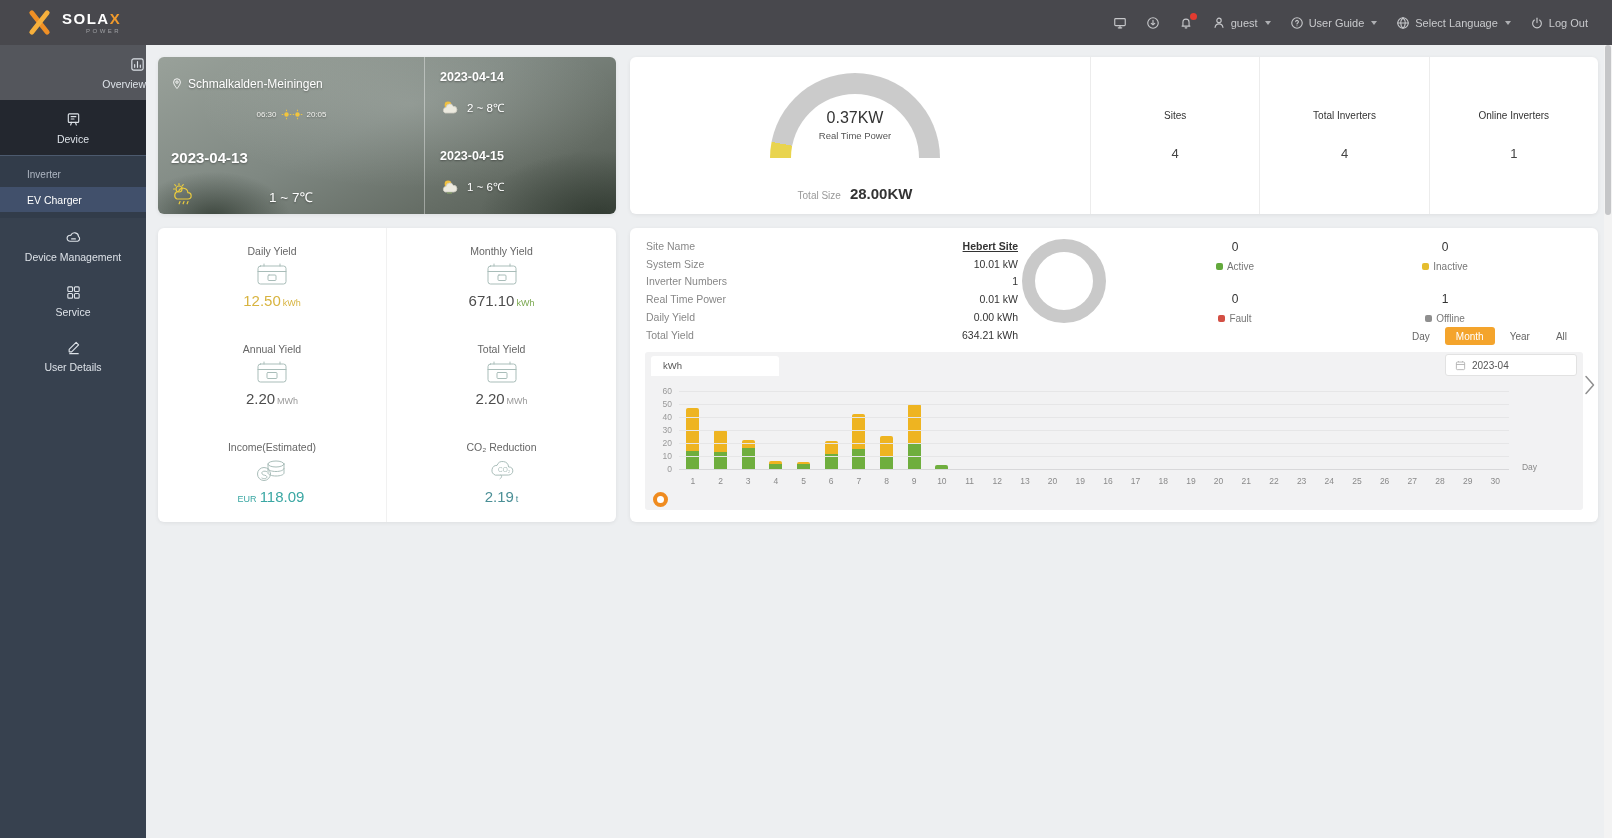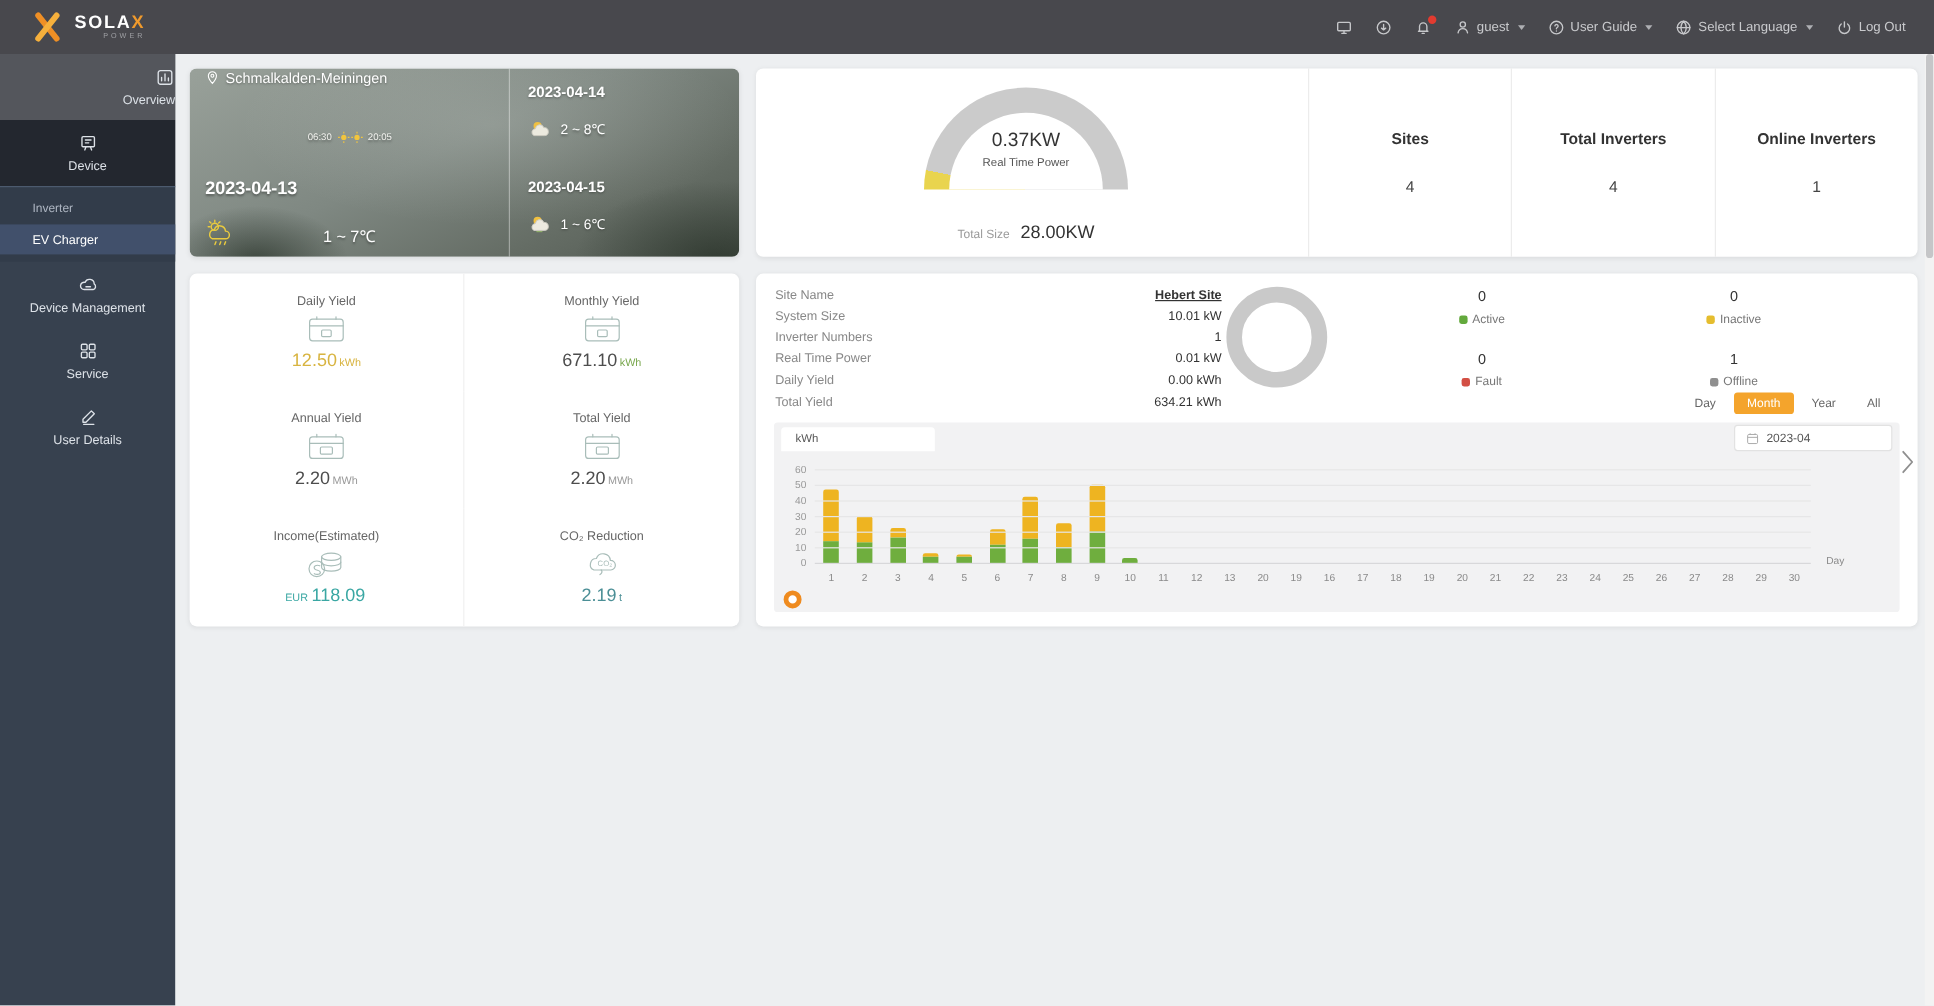--- a/index.html
+++ b/index.html
@@ -46,21 +46,21 @@
   #weather-card {
     left:158px; top:57px; width:458px; height:157px; color:#fff; overflow:hidden;
     background:
       radial-gradient(110px 65px at 12% 102%, rgba(25,35,25,.62), transparent 70%),
       radial-gradient(170px 95px at 96% 102%, rgba(28,38,28,.58), transparent 70%),
       radial-gradient(300px 120px at 55% 30%, rgba(215,220,215,.22), transparent 70%),
       linear-gradient(155deg,#99a19a,#7f8882 45%,#656d65 75%,#505850);
     text-shadow:0 1px 2px rgba(0,0,0,.35);
   }
   .w-left { position:absolute; left:0; top:0; width:267px; height:100%; border-right:1px solid rgba(255,255,255,.38); }
-  .w-loc { position:absolute; left:13px; top:1px; display:flex; align-items:center; gap:5px; font-size:12px; }
+  .w-loc { position:absolute; left:13px; top:20px; display:flex; align-items:center; gap:5px; font-size:12px; }
   .w-loc svg { width:12px; height:14px; stroke:#fff; fill:none; stroke-width:1.2; }
   .w-times { position:absolute; left:13px; right:12px; top:52px; display:flex; justify-content:center; align-items:center; font-size:8px; color:#f3f3ef; }
   .w-times .tgrp { display:flex; align-items:center; gap:4px; }
   .w-date { position:absolute; left:13px; top:92px; font-size:15px; font-weight:bold; }
   .w-icon { position:absolute; left:11px; top:124px; }
   .w-temp { position:absolute; left:0; right:0; top:131px; text-align:center; font-size:13.5px; }
   .w-right { position:absolute; left:267px; top:0; right:0; height:100%; }
   .f-date { position:absolute; left:15px; font-size:12.5px; font-weight:bold; }
   .f-row { position:absolute; left:15px; display:flex; align-items:center; gap:8px; font-size:11.5px; }
 
@@ -68,24 +68,24 @@
   #power-card { left:630px; top:57px; width:968px; height:157px; }
   .gauge { position:absolute; left:140px; top:16px; width:170px; height:85px;
     border-radius:170px 170px 0 0;
     background:conic-gradient(from 270deg at 50% 100%, #e9d44e 0deg 11deg, #cbcbcb 11deg 180deg); }
   .gauge::after { content:""; position:absolute; left:21px; top:21px; width:128px; height:64px; border-radius:128px 128px 0 0; background:#fff; }
   .gauge-text { position:absolute; left:140px; top:52px; width:170px; text-align:center; z-index:2; }
   .gauge-value { font-size:16px; color:#333; }
   .gauge-label { font-size:9.5px; color:#555; margin-top:3px; }
   .total-size { position:absolute; left:75px; top:128px; width:300px; text-align:center; }
   .ts-label { font-size:10px; color:#999; }
-  .ts-value { font-size:15px; font-weight:normal; color:#333; margin-left:9px; }
+  .ts-value { font-size:15px; font-weight:bold; color:#333; margin-left:9px; }
   .stats { position:absolute; left:460px; top:0; right:0; height:100%; display:flex; }
   .stat-col { flex:1; border-left:1px solid #ececec; display:flex; flex-direction:column; align-items:center; justify-content:center; gap:25px; }
-  .stat-label { font-size:13px; font-weight:bold; color:#333; }
+  .stat-label { font-size:10px; font-weight:normal; color:#333; }
   .stat-value { font-size:13px; color:#444; }
 
   
   #yield-card { left:158px; top:228px; width:458px; height:294px; display:grid; grid-template-columns:1fr 1fr; grid-template-rows:1fr 1fr 1fr; }
   .y-cell { display:flex; flex-direction:column; align-items:center; justify-content:center; gap:4px; }
   .y-cell:nth-child(odd) { border-right:1px solid #f1f1f1; }
   .y-label { font-size:10.5px; color:#666; }
   .y-icon svg { width:36px; height:27px; stroke:#a9bdb9; fill:none; stroke-width:1; stroke-linecap:round; stroke-linejoin:round; }
   .y-valrow { display:flex; align-items:baseline; }
   .y-value { font-size:15px; }

